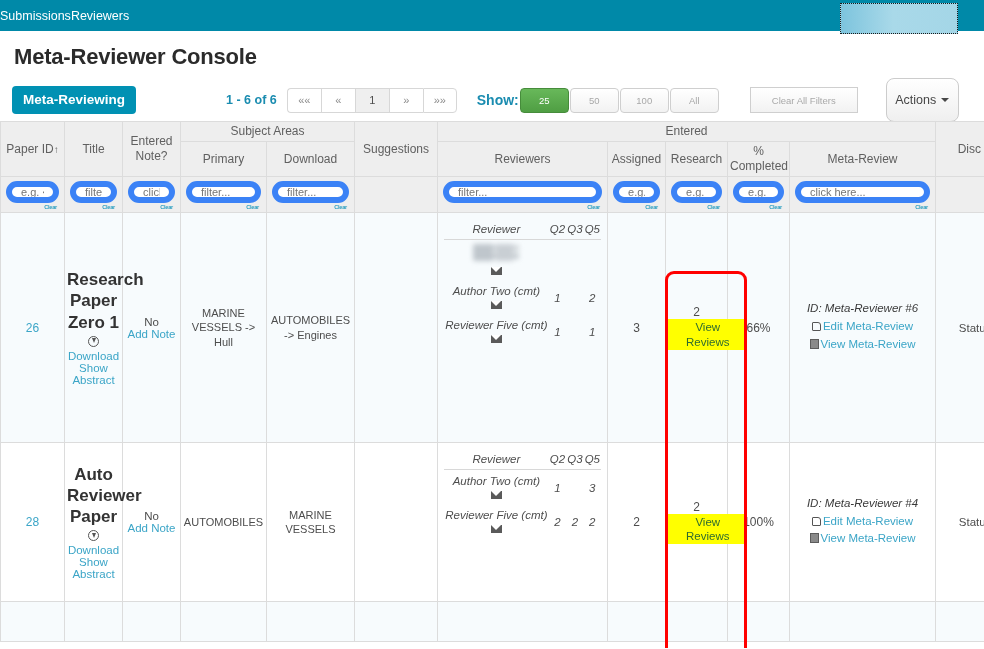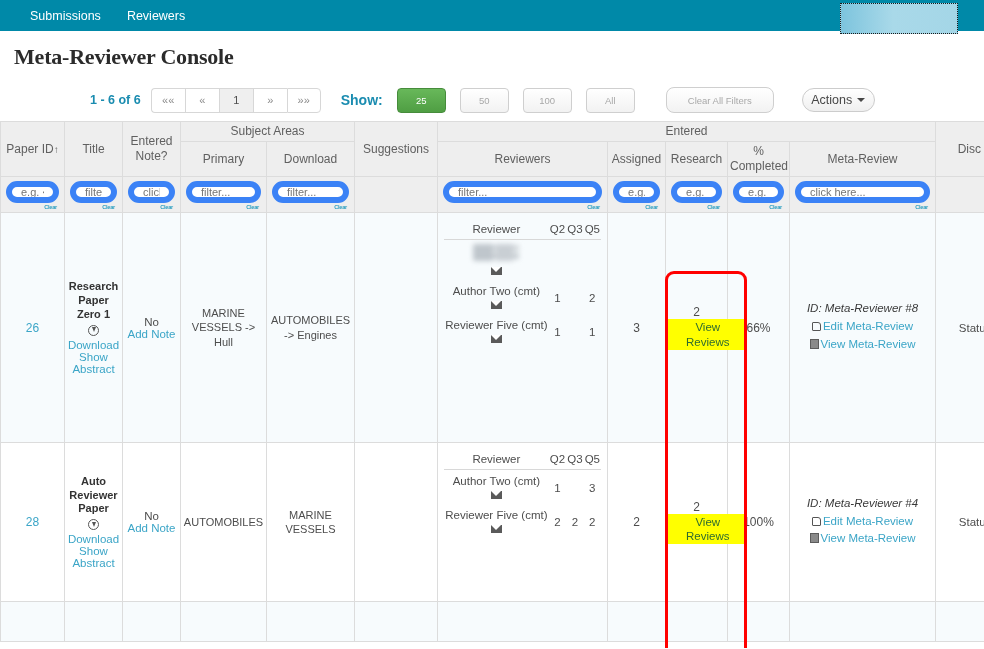--- a/index.html
+++ b/index.html
@@ -15,21 +15,21 @@
   
   #topnav {
     position: relative;
     height: 31px;
     background: #0089a8;
     display: flex;
     align-items: center;
     color: #ffffff;
     font-size: 12.5px;
   }
-  #topnav .nav-left { display: flex; align-items: center; padding-left: 30px; gap: 26px; }
+  #topnav .nav-left { display: flex; align-items: center; }
   #topnav .nav-left .nav-item { color: #ffffff; cursor: pointer; white-space: nowrap; }
   #topnav .nav-center { display: flex; align-items: center; margin-left: 92px; gap: 22px; }
   #topnav .nav-center .nav-item { color: #ffffff; cursor: pointer; white-space: nowrap; font-weight: 400; }
   .caret-down {
     display: inline-block;
     width: 0; height: 0;
     border-left: 4px solid transparent;
     border-right: 4px solid transparent;
     border-top: 4px solid #ffffff;
     margin-left: 3px;
@@ -51,21 +51,20 @@
     border: 1px dotted #1a1a1a;
   }
 
   
   #page-title {
     font-size: 22px;
     font-weight: bold;
     color: #2b2b2b;
     padding: 13px 0 0 14px;
     letter-spacing: -0.2px;
-    font-family: Liberation Serif, serif;
   }
 
   
   #toolbar {
     position: relative;
     height: 42px;
     margin-top: 9px;
     display: flex;
     align-items: center;
   }
@@ -102,50 +101,50 @@
   .pager .pg:last-child { border-right: 1px solid #d7d7d7; border-radius: 0 4px 4px 0; }
   .pager .pg.active { background: #efefef; color: #4d4d4d; }
 
   #show-label {
     margin-left: 20px;
     color: #1a8cb0;
     font-weight: bold;
     font-size: 14px;
   }
   .showbtn {
-    margin-left: 14px;
+    margin-left: 1px;
     min-width: 49px; height: 25px;
     border-radius: 4px;
     border: 1px solid #cfcfcf;
     background: linear-gradient(#ffffff,#f2f2f2);
     color: #a8a8a8;
     font-size: 9.5px;
     display: flex; align-items: center; justify-content: center;
     cursor: pointer;
   }
   .showbtn.sel {
     background: linear-gradient(#68b85a,#4f9e43);
     border-color: #468c3b;
     color: #ffffff;
   }
   #clear-filters {
     margin-left: 31px;
     width: 108px; height: 26px;
-    border-radius: 8px;
+    border-radius: 0;
     border: 1px solid #cfcfcf;
     background: linear-gradient(#ffffff,#f2f2f2);
     color: #a9a9a9;
     font-size: 9.5px;
     display: flex; align-items: center; justify-content: center;
     cursor: pointer;
   }
   #actions-btn {
     margin-left: 28px;
-    width: 73px; height: 24px;
-    border-radius: 14px;
+    width: 73px; height: 44px;
+    border-radius: 8px;
     border: 1px solid #cccccc;
     background: linear-gradient(#ffffff,#efefef);
     color: #474747;
     font-size: 12.5px;
     display: flex; align-items: center; justify-content: center;
     gap: 5px;
     cursor: pointer;
     text-align: center;
   }
   .caret-dark {
@@ -211,42 +210,42 @@
     letter-spacing: -0.2px;
   }
 
   
   tr.r-odd td { background: #f7fbfd; }
   tr.r-even td { background: #ffffff; }
   td.cell-pad { padding: 6px 4px; }
 
   .lnk { color: #3ba5c7; cursor: pointer; }
   .paper-id { color: #3ba5c7; font-size: 12px; cursor: pointer; }
-  .title-txt { font-weight: bold; color: #333333; font-size: 11px; line-height: 1.25; }
+  .title-txt { font-weight: bold; color: #333333; font-size: 17px; line-height: 1.25; }
   .dl-icon {
     display: inline-block;
     width: 11px; height: 11px;
     border: 1.4px solid #555555;
     border-radius: 50%;
     position: relative;
     margin: 3px 0 1px 0;
   }
   .dl-icon::after {
     content: "";
     position: absolute;
     left: 3.2px; top: 1.6px;
     width: 0; height: 0;
     border-left: 2.3px solid transparent;
     border-right: 2.3px solid transparent;
     border-top: 5px solid #555555;
   }
   .subj { font-size: 11px; color: #4d4d4d; line-height: 1.3; }
 
   
-  table.rev { width: 100%; border-collapse: collapse; font-size: 11.5px; }
+  table.rev { width: 100%; border-collapse: collapse; font-size: 11.5px; font-style: italic; }
   table.rev th {
     border: none;
     border-bottom: 1px solid #d8d8d8;
     background: transparent;
     font-weight: normal;
     color: #4d4d4d;
     font-size: 11.5px;
     padding: 2px 1px 4px 1px;
     text-align: center;
   }
@@ -331,20 +330,21 @@
   <div class="nav-left">
     <span class="nav-item">Submissions</span>
     <span class="nav-item">Reviewers</span>
   </div>
   <div id="focus-box"></div>
 </div>
 
 <div id="page-title">Meta-Reviewer Console</div>
 
 <div id="toolbar">
+  <div id="tab-metareviewing">Meta-Reviewing</div>
   <div id="range-label">1 - 6 of 6</div>
   <div class="pager">
     <div class="pg">««</div>
     <div class="pg">«</div>
     <div class="pg active">1</div>
     <div class="pg">»</div>
     <div class="pg">»»</div>
   </div>
   <div id="show-label">Show:</div>
   <div class="showbtn sel">25</div>
@@ -498,21 +498,21 @@
           </tbody>
             </table>
         </td>
         <td class="num">3</td>
         <td>
           <div class="num">2</div>
           <span class="highlight-yellow">View Reviews</span>
         </td>
         <td class="num">66%</td>
         <td class="cell-pad">
-          <span class="mr-id">ID: Meta-Reviewer #8</span>
+          <span class="mr-id">ID: Meta-Reviewer #6</span>
           <span class="mr-link"><i class="edit-icon"></i><span>Edit Meta-Review</span></span>
           <span class="mr-link"><i class="doc-icon"></i><span>View Meta-Review</span></span>
         </td>
         <td class="cell-pad">Statu D</td>
       </tr>
 
       <tr class="r-even" style="height:159px">
         <td class="cell-pad">
           <span class="paper-id">28</span>
         </td>

